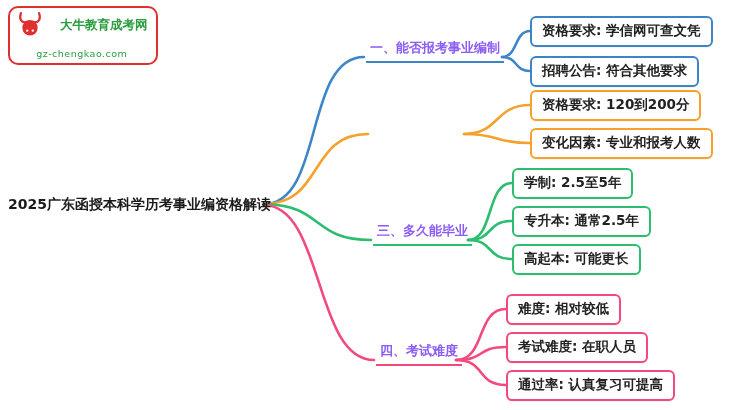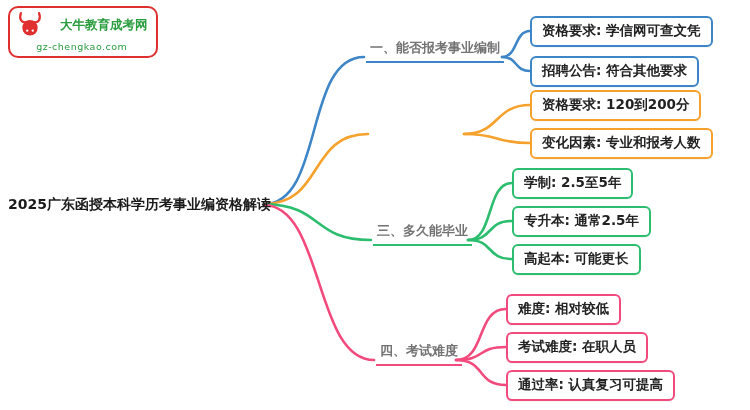--- a/index.html
+++ b/index.html
@@ -13,30 +13,30 @@
   svg.links{position:absolute;left:0;top:0;pointer-events:none;}
   svg.links path{fill:none;stroke:var(--c,#999);stroke-width:2.6;stroke-linecap:round;}
 
   .logo{
     position:absolute;left:8px;top:6px;
     border:2px solid #e02f2f;border-radius:10px;
     padding:3px 8px 4px 6px;background:#fff;
   }
   .logo-row{display:flex;align-items:center;gap:16px;}
   .logo-title{color:#2a9d3f;font-weight:bold;font-size:12.5px;white-space:nowrap;}
-  .logo-domain{color:#2a9d3f;font-size:9.5px;text-align:center;letter-spacing:.5px;margin-top:2px;}
+  .logo-domain{color:#2a9d3f;font-size:9.5px;text-align:center;letter-spacing:.5px;margin-top:9px;}
 
   .root{
     position:absolute;left:8px;top:196px;width:270px;
     font-size:14px;font-weight:bold;color:#1a1a1a;line-height:1.15;
     white-space:nowrap;
   }
   .branch{
     position:absolute;
-    font-size:13px;font-weight:bold;color:#737373;
+    font-size:13px;font-weight:bold;color:#8b5cf6;
     padding:3px 4px 4px 4px;
     border-bottom:2.6px solid var(--c,#999);
     white-space:nowrap;background:transparent;
   }
   .leaf{
     position:absolute;
     font-size:13.5px;font-weight:bold;color:#222;
     background:#fff;
     border:2px solid var(--c,#999);
     border-radius:6px;

